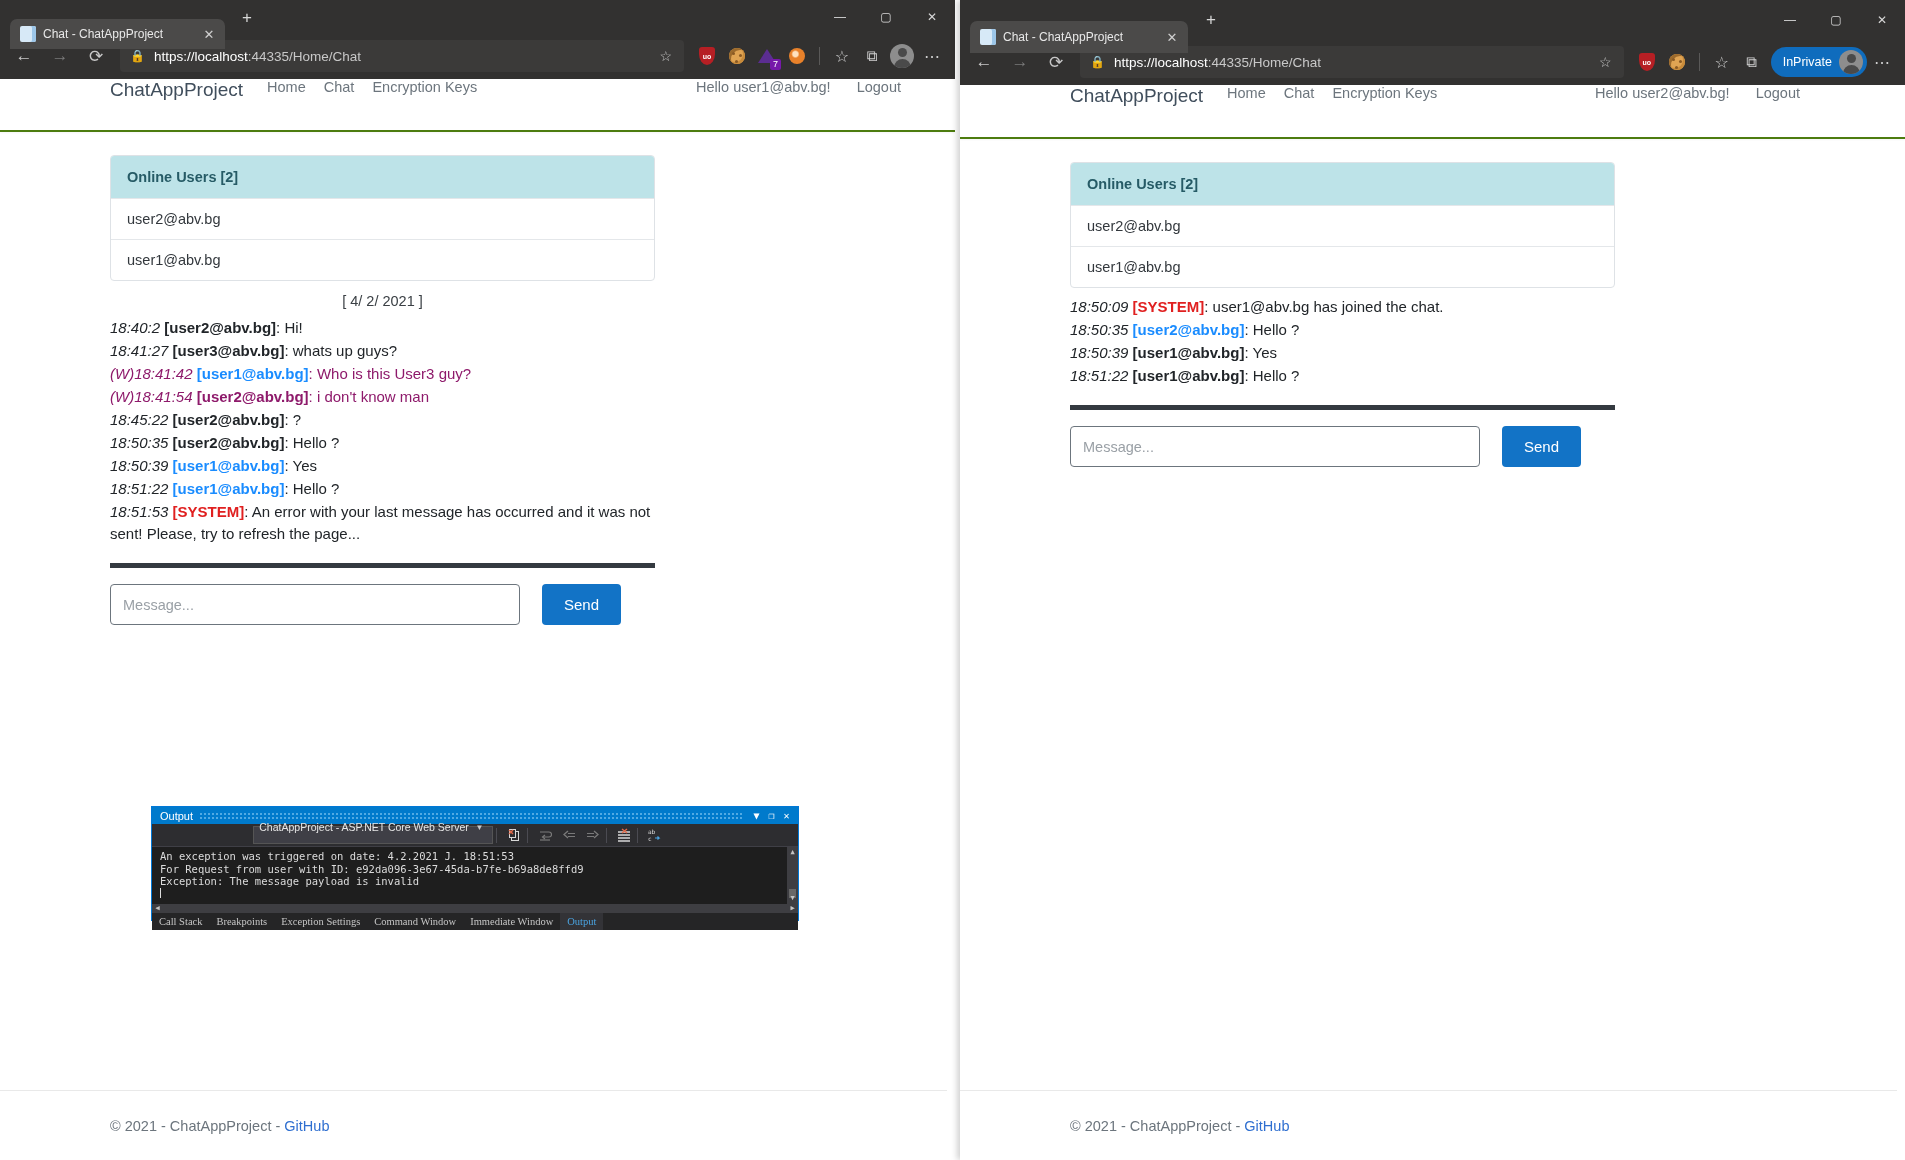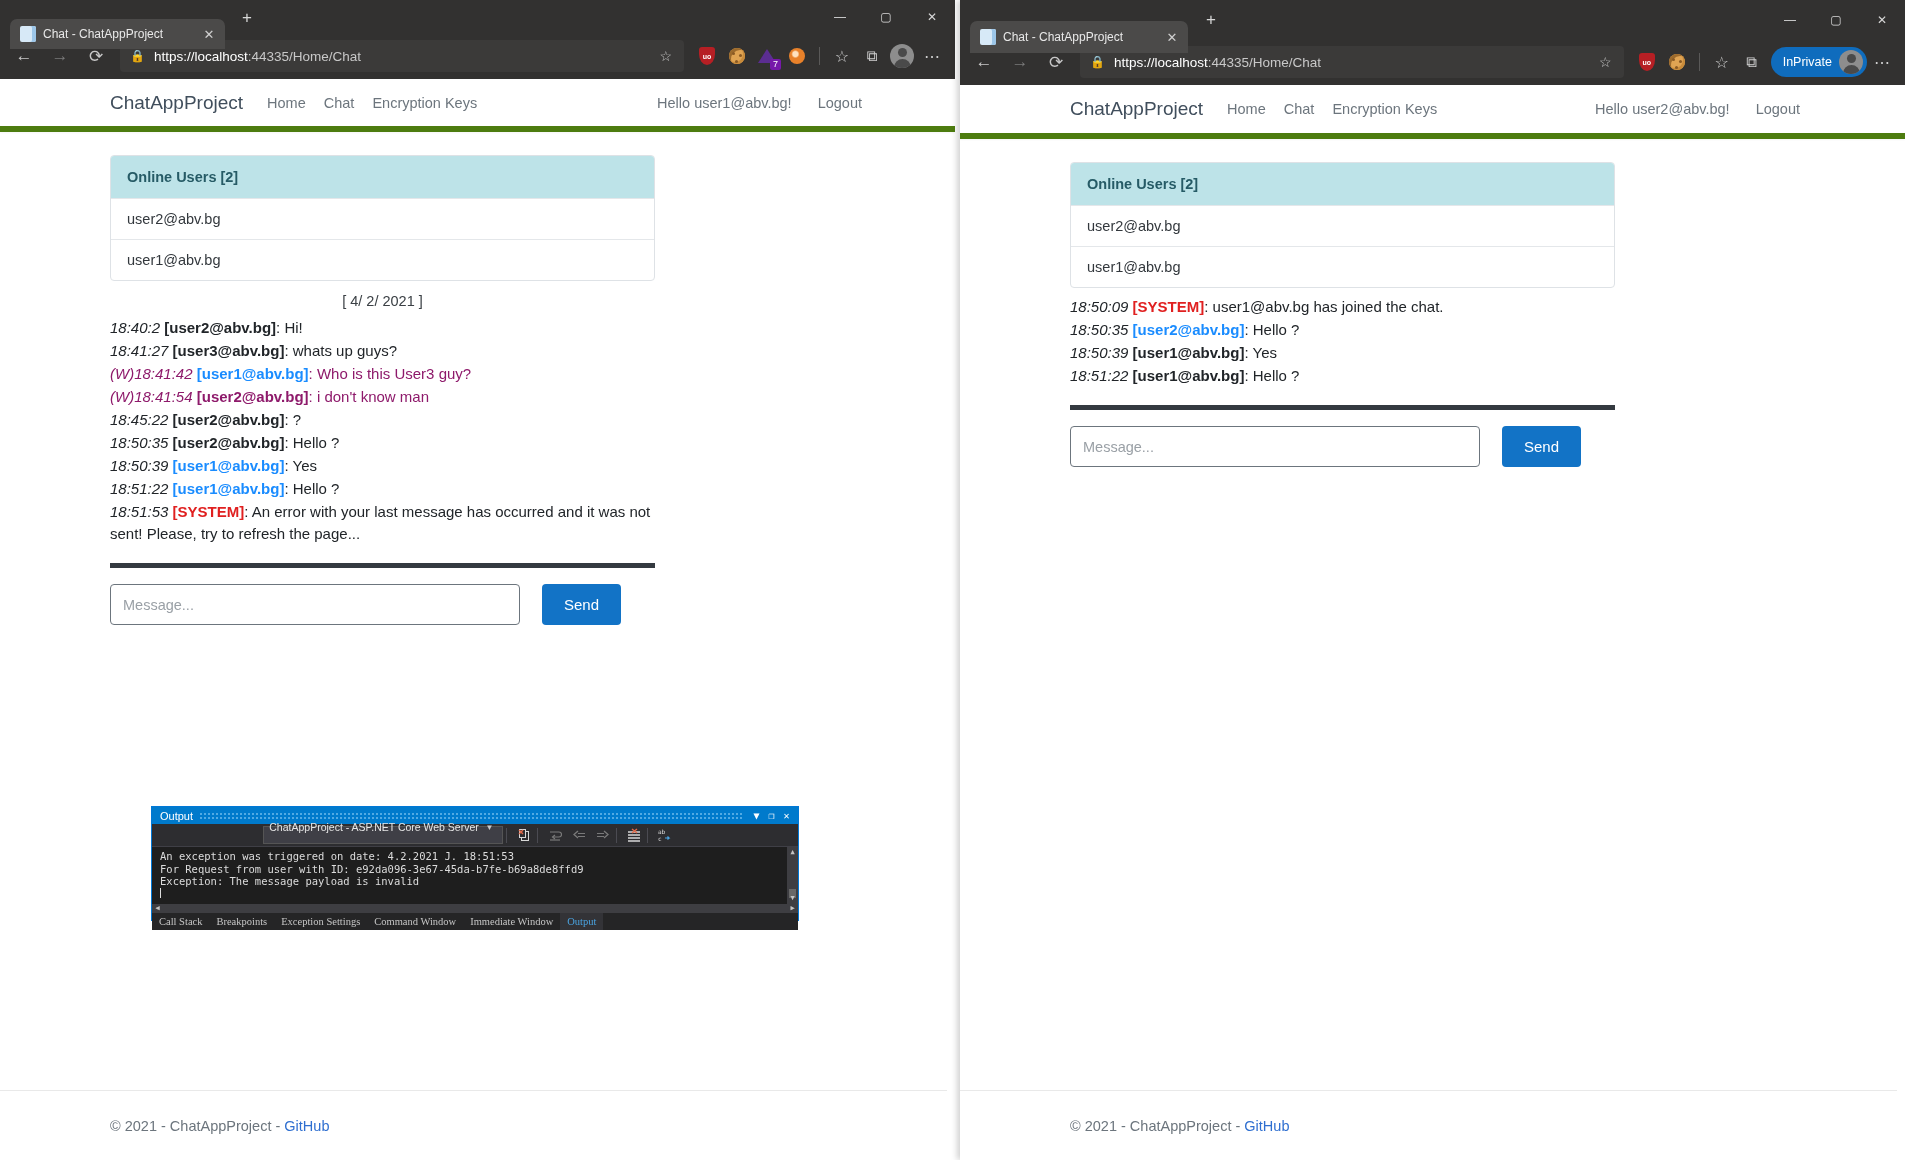--- a/index.html
+++ b/index.html
@@ -67,26 +67,26 @@
      align-items:center; padding:0 4px 0 12px; color:#fff; font-size:12.5px; margin-left:4px; }
   .avatar-circ { width:24px;height:24px;border-radius:50%;background:#8d8d8d;
      margin-left:7px; position:relative; overflow:hidden; flex:0 0 auto;}
   .avatar-circ::before{content:"";position:absolute;width:9px;height:9px;border-radius:50%;
      background:#4a4a4a;left:7.5px;top:4px;}
   .avatar-circ::after{content:"";position:absolute;width:17px;height:11px;border-radius:9px 9px 0 0;
      background:#4a4a4a;left:3.5px;top:15px;}
 
   
   .page { background:#fff; position:relative; }
-  .navbar { height:53px; display:flex; align-items:center; border-bottom:6px solid #4d7c0f;
+  .navbar { height:53px; display:flex; align-items:flex-start; border-bottom:2px solid #4d7c0f;
      box-shadow:0 1px 2px rgba(0,0,0,.04); }
   .brand { font-size:19px; color:#404e5c; margin-left:110px; margin-right:24px; cursor:pointer; }
   .win-right .brand { margin-left:110px; }
   .navlink { font-size:14.5px; color:#6c757d; margin-right:18px; cursor:pointer; }
-  .nav-right { margin-left:auto; display:flex; align-items:center; margin-right:93px; }
+  .nav-right { margin-left:auto; display:flex; align-items:center; margin-right:54px; }
   .nav-right .navlink { margin-right:0; margin-left:26px; }
 
   .container { padding-top:23px; }
   .users-card { border:1px solid #dee2e6; border-radius:4px; overflow:hidden; background:#fff; }
   .users-head { background:#bde3e8; padding:13px 16px; font-size:14.5px; font-weight:bold;
      color:#265b66; }
   .user-row { padding:12px 16px; font-size:14.5px; color:#33383d; border-top:1px solid #e4e7ea; }
 
   .datestamp { text-align:center; font-size:14.5px; color:#3b4045; margin:12px 0 8px; }
   .msgs { font-size:15px; line-height:1.47; color:#212529; }
@@ -121,21 +121,21 @@
      padding:0 4px; }
   .vs-title .t-label { color:#fff; font-size:11px; font-family:"Liberation Sans", sans-serif;
      padding-left:4px; }
   .vs-title .dots { flex:1 1 auto; height:7px; margin:0 6px;
      background-image:radial-gradient(#5fb2e8 40%, transparent 41%);
      background-size:4px 4px; opacity:.85; }
   .vs-title .tb { color:#fff; font-size:10px; width:15px; text-align:center; cursor:pointer; }
   .vs-tool { height:23px; background:#2d2d30; display:flex; align-items:center;
      border-bottom:1px solid #3f3f46; padding-left:6px; }
   .vs-tool .lbl { color:#dcdcdc; font-size:11px; font-family:"Liberation Sans", sans-serif;margin-top:37px; }
-  .vs-combo { margin-left:16px; width:240px; height:17px; background:#3f3f46; border:1px solid #555;
+  .vs-combo { margin-left:6px; width:240px; height:17px; background:#3f3f46; border:1px solid #555;
      display:flex; align-items:center; padding:0 2px 16px 5px; }
   .vs-combo span { color:#e6e6e6; font-size:10.5px; font-family:"Liberation Sans", sans-serif;
      flex:1 1 auto; white-space:nowrap; overflow:hidden; }
   .vs-combo .cv { color:#c8c8c8; font-size:8px; }
   .vs-icn { width:20px; height:19px; margin-left:4px; display:flex; align-items:center;
      justify-content:center; cursor:pointer; position:relative; }
   .vs-sep { width:1px; height:15px; background:#4b4b52; margin:0 3px; }
   .vs-body { position:relative; height:57px; background:#1e1e1e; overflow:hidden;
      padding:3px 0 0 8px; }
   .vs-line { color:#dcdcdc; font-size:10.5px; line-height:12.5px; white-space:pre; }

